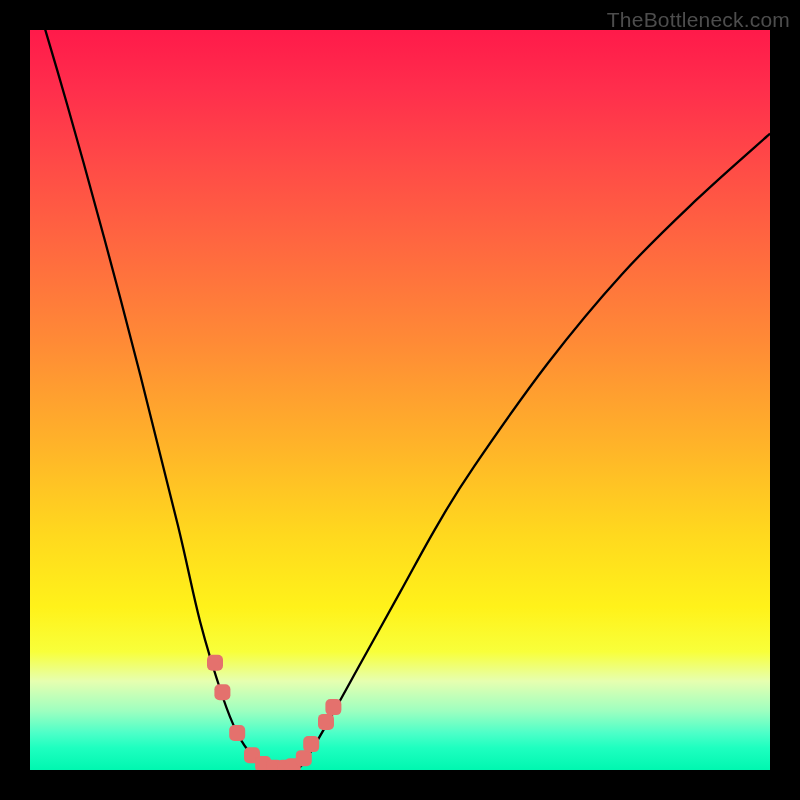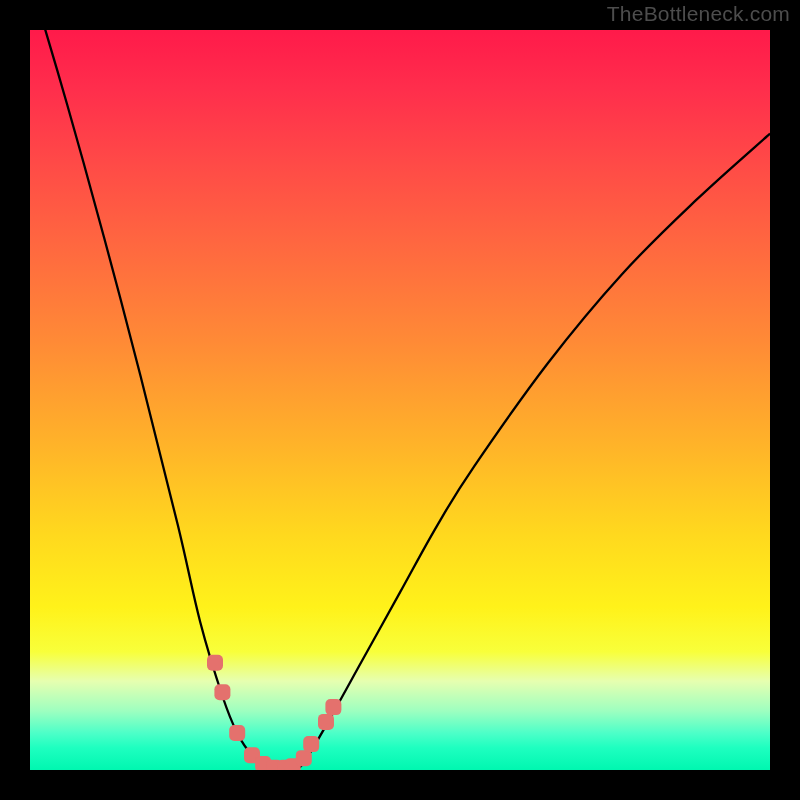--- a/index.html
+++ b/index.html
@@ -36,21 +36,21 @@
       #f8ff3a 84%,
       #e6ffb0 88%,
       #9effc0 92%,
       #4dffc8 95%,
       #1effc0 97%,
       #00f7b0 100%
     );
   }
   .watermark {
     position: absolute;
-    top: 2px;
+    top: 8px;
     right: 10px;
     font-family: Arial, Helvetica, sans-serif;
     font-size: 21px;
     color: #4d4d4d;
     letter-spacing: 0.2px;
     font-weight: 500;
   }
   svg.curve {
     position: absolute;
     left: 0;

